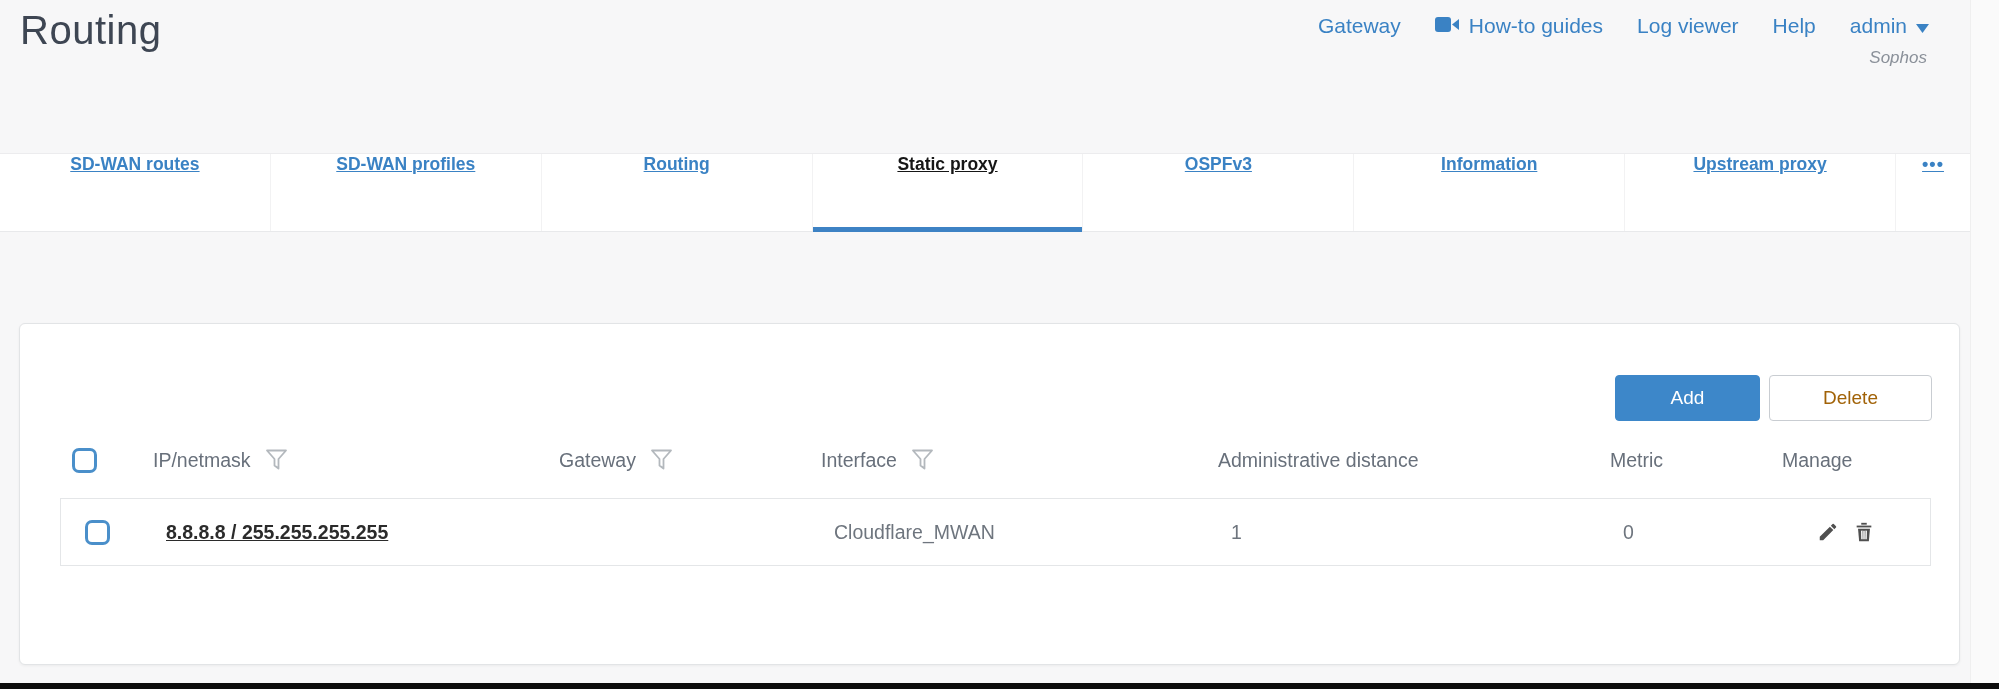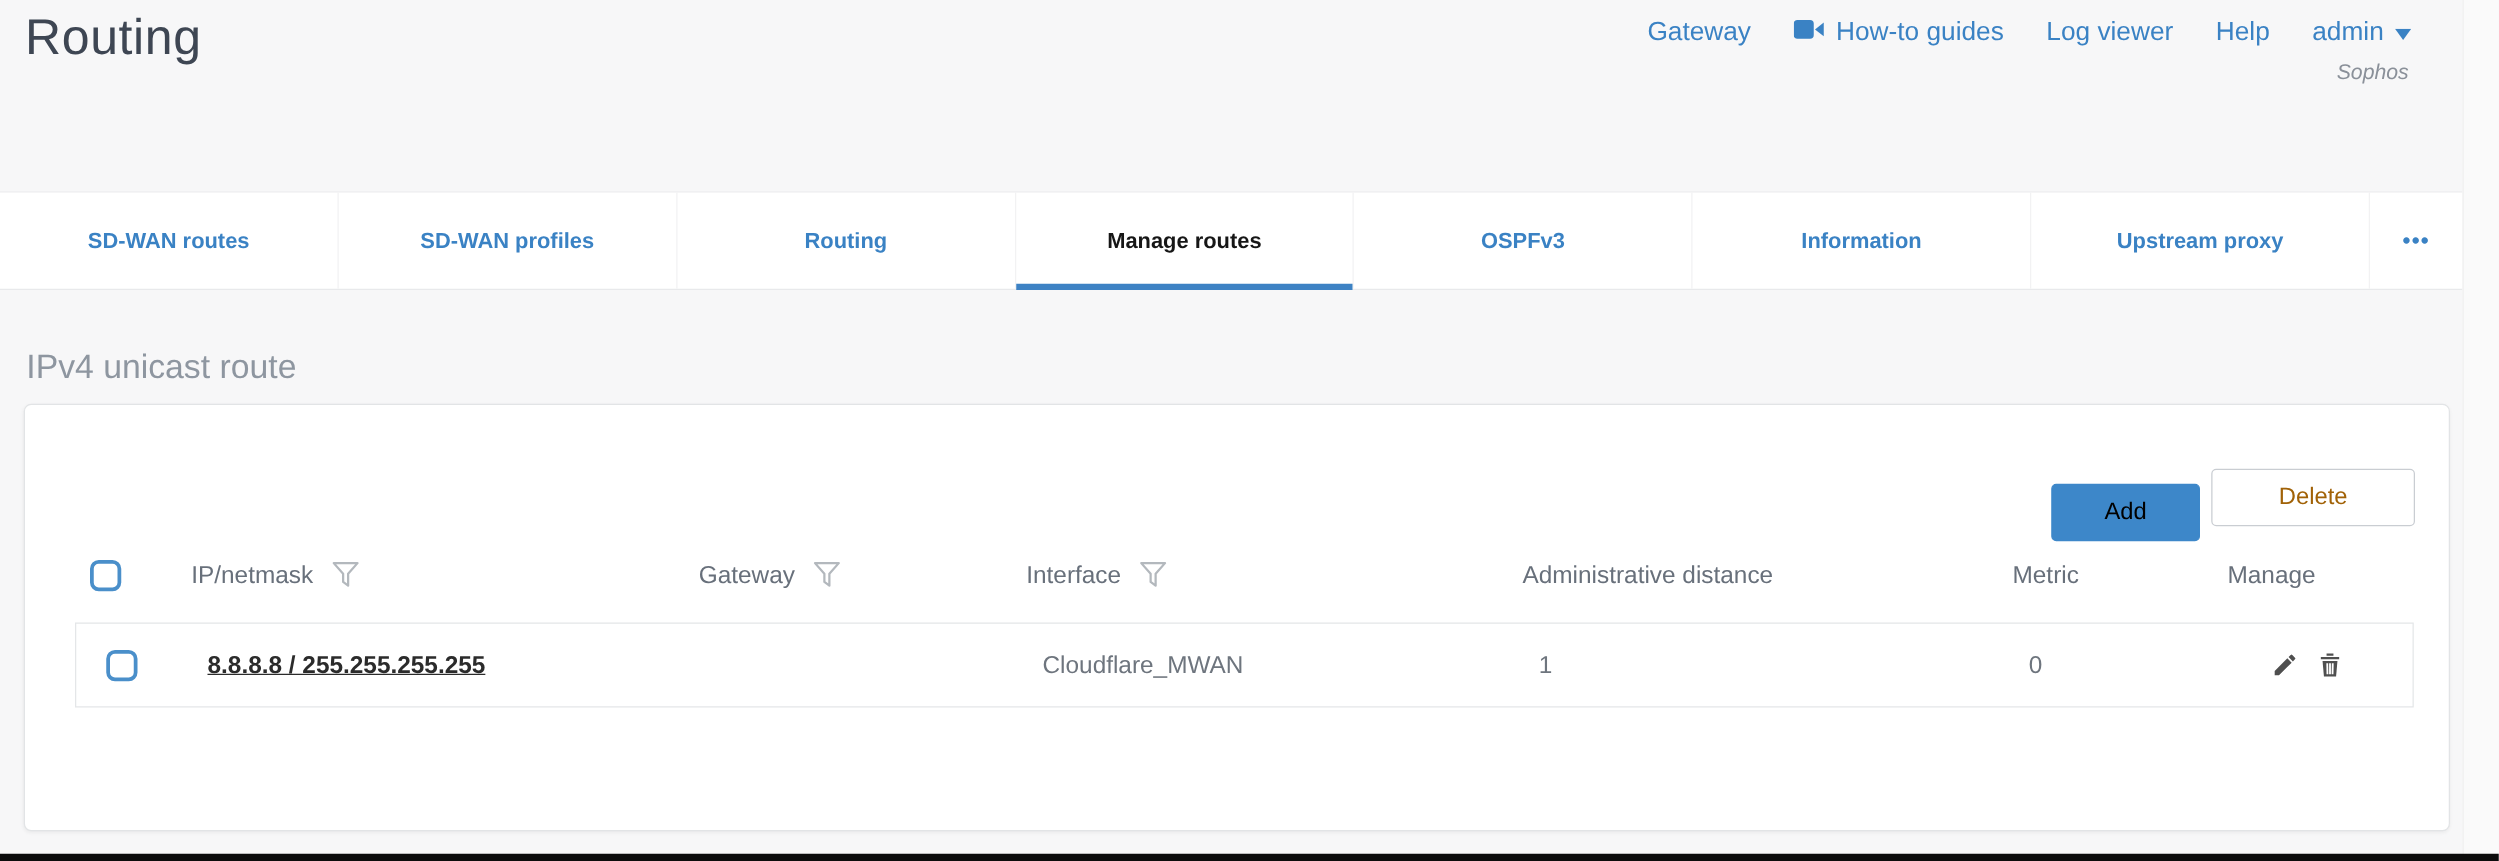--- a/index.html
+++ b/index.html
@@ -34,23 +34,23 @@
   
   .tabbar {
     position:absolute; top:153px; left:0; width:1970px; height:79px;
     background:#ffffff;
     border-top:1px solid #ececee;
     border-bottom:1px solid #e8e9eb;
     display:flex; align-items:stretch;
   }
   .tab {
     flex:1 1 0; position:relative;
-    display:flex; align-items:center; justify-content:center;
+    display:flex; justify-content:center;
     font-size:17.5px; font-weight:700; color:#3a82c4;
-    border-right:1px solid #f2f2f3; cursor:pointer;
+    border-right:1px solid #f2f2f3; cursor:pointer;text-decoration:underline;
   }
   .tab:last-child { border-right:none; }
   .tab.active { color:#161616; }
   .tab.active::after {
     content:""; position:absolute; left:0; right:0; bottom:-1px; height:5px;
     background:#3d82c4;
   }
   .tab-more { flex:0 0 74px; letter-spacing:1px; font-size:18px; }
 
   
@@ -65,21 +65,21 @@
   }
   .toolbar {
     position:absolute; top:51px; right:27px;
     display:flex; gap:9px;
   }
   .btn {
     height:46px; border-radius:4px; font-size:19px;
     font-family:"Liberation Sans", sans-serif;
     display:flex; align-items:center; justify-content:center; cursor:pointer;
   }
-  .btn-primary { width:119px; background:#3d87c9; color:#000000; border:1px solid #3d87c9;margin-top:12px; }
+  .btn-primary { width:145px; background:#3d87c9; color:#ffffff; border:1px solid #3d87c9; }
   .btn-secondary { width:163px; background:#ffffff; color:#a16207; border:1px solid #c9cdd2; }
 
   .grid-cols {
     display:grid;
     grid-template-columns:105px 406px 262px 397px 392px 172px 1fr;
     align-items:center;
   }
   .table-header {
     position:absolute; top:104px; left:28px; right:28px; height:64px;
     font-size:19.5px; color:#68707b;
@@ -146,37 +146,36 @@
     <div class="tab">
         <span>SD-WAN routes</span>
       </div>
     <div class="tab">
         <span>SD-WAN profiles</span>
       </div>
     <div class="tab">
         <span>Routing</span>
       </div>
     <div class="tab active">
-        <span>Manage routes</span>
+        <span>Static proxy</span>
       </div>
     <div class="tab">
         <span>OSPFv3</span>
       </div>
     <div class="tab">
         <span>Information</span>
       </div>
     <div class="tab">
         <span>Upstream proxy</span>
       </div>
     <div class="tab tab-more">
         <span>•••</span>
       </div>
   </div>
 
-  <div class="section-title">IPv4 unicast route</div>
 
   <div class="card">
 
     <div class="toolbar">
       <button class="btn btn-primary">Add</button>
       <button class="btn btn-secondary">Delete</button>
     </div>
 
     <div class="table-header grid-cols">
       <div>

